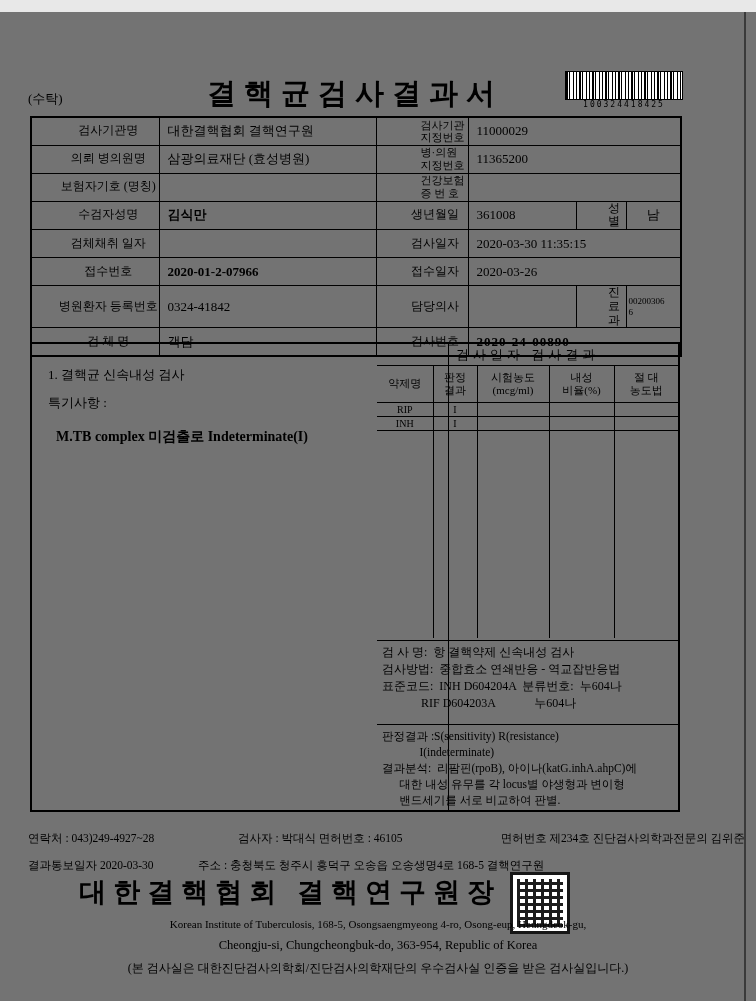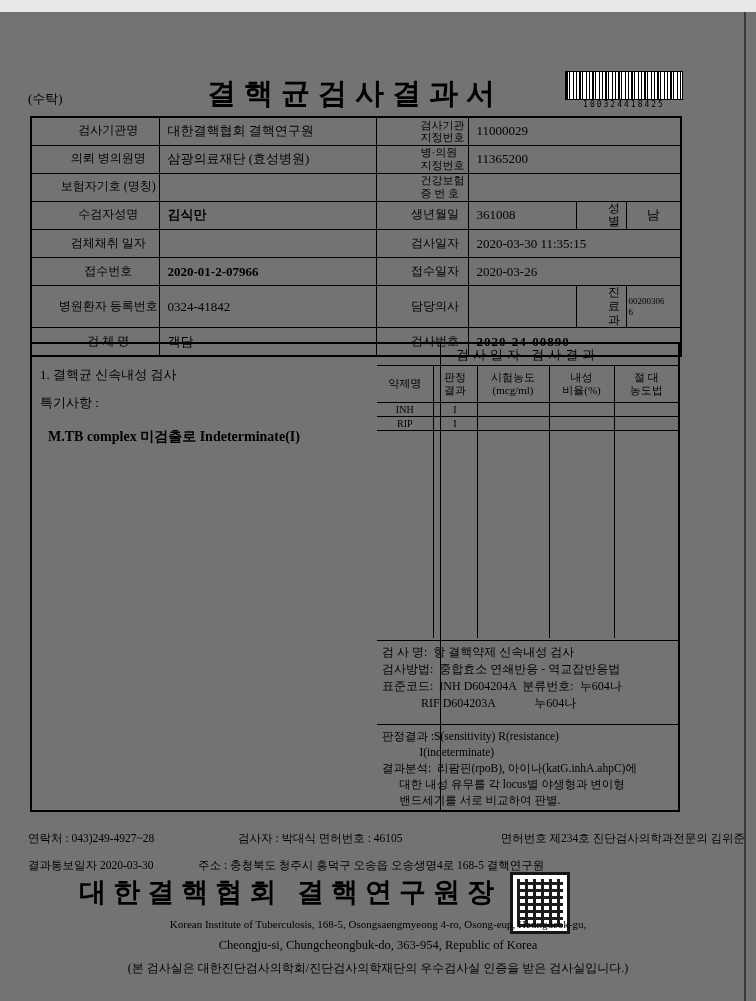--- a/index.html
+++ b/index.html
@@ -42,21 +42,21 @@
   td.lab { text-align:center; font-size:12px; line-height:1.15;padding-left:26px; }
   td.lab2 { text-align:left; font-size:11px; line-height:1.15;padding-left:44px; }
   td.val { font-size:13px; padding-left:8px; }
   td.val.c { text-align:center; padding-left:0; }
   .bold { font-weight:bold; font-size:14px; }
   .big-bold { font-weight:bold; font-size:15px; letter-spacing:1px; }
   td.tiny { font-size:9px; line-height:1.15; padding-left:2px; }
 
   
   .main-box { position:absolute; left:30px; top:330px; width:650px; height:470px; border:2px solid #000; }
-  .left-pane { position:absolute; left:0; top:0; width:409px; height:100%; border-right:1px solid #000; }
+  .left-pane { position:absolute; left:8px; top:0; width:409px; height:100%; border-right:1px solid #000; }
   .lp-title { position:absolute; left:8px; top:22px; font-size:13px; }
   .lp-remarks-label { position:absolute; left:8px; top:50px; font-size:13px; }
   .lp-remarks { position:absolute; left:16px; top:84px; font-size:14px; font-weight:bold; }
 
   .right-pane { position:absolute; left:345px; top:0; right:0; bottom:0; }
   .result-header {
     height:22px; line-height:22px; border-bottom:1px solid #000;
     text-align:center; font-size:13px; letter-spacing:4px;
   }
   table.drug { width:100%; height:272px; border-collapse:collapse; table-layout:fixed; }
@@ -210,28 +210,28 @@
           <th class="pre">판정
 결과</th>
           <th class="pre">시험농도
 (mcg/ml)</th>
           <th class="pre">내성
 비율(%)</th>
           <th class="pre">절 대
 농도법</th>
         </tr>
         <tr class="drow">
+          <td>RIP</td>
+          <td>I</td>
+          <td></td>
+          <td></td>
+          <td></td>
+        </tr>
+        <tr class="drow">
           <td>INH</td>
-          <td>I</td>
-          <td></td>
-          <td></td>
-          <td></td>
-        </tr>
-        <tr class="drow">
-          <td>RIP</td>
           <td>I</td>
           <td></td>
           <td></td>
           <td></td>
         </tr>
         <tr class="dfill">
           <td></td>
           <td></td>
           <td></td>
           <td></td>

